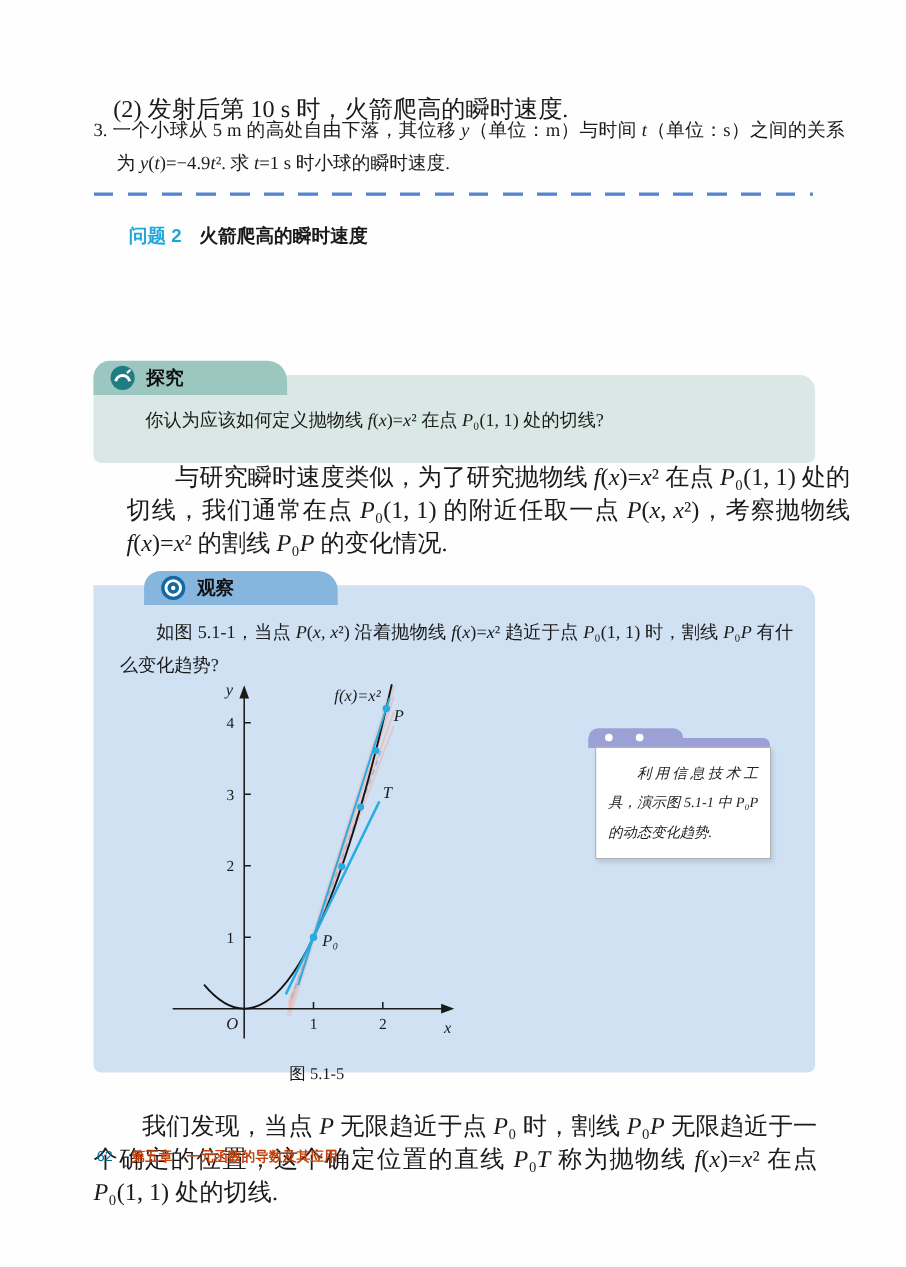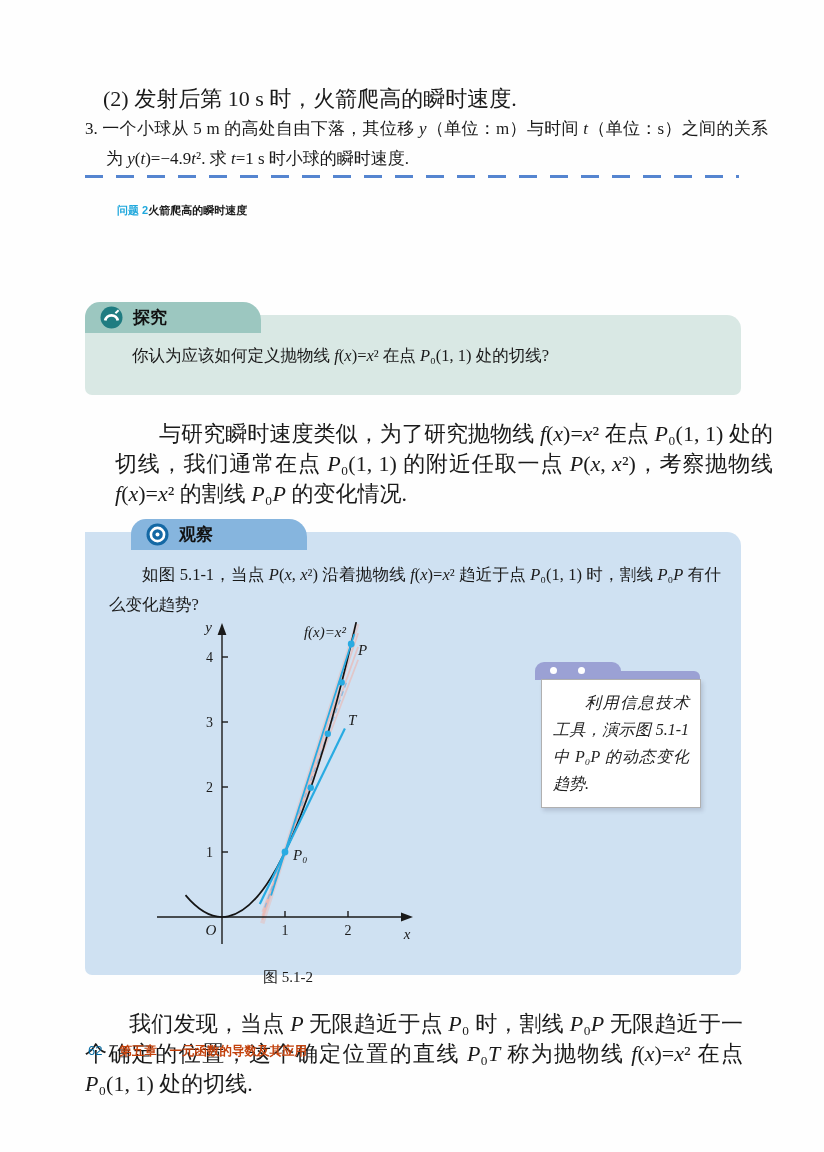--- a/index.html
+++ b/index.html
@@ -7,34 +7,34 @@
     position:relative;width:824px;height:1152px;margin:0 auto;
     background:#fefefe;overflow:hidden;
     font-family:"Liberation Serif","DejaVu Serif",serif;
     color:var(--text,#1a1a1a);
   }
   i{font-family:"Liberation Serif","DejaVu Serif",serif;font-style:italic;}
   .para{position:absolute;font-size:22px;line-height:30px;text-align:justify;}
   .indent2{text-indent:2em;}
   
   .ex2{left:103px;top:84px;width:645px;}
-  .ex3{left:85px;top:114px;width:662px;padding-left:21px;text-indent:-21px;text-align:justify;position:absolute;font-size:17px;line-height:30px;}
+  .ex3{left:85px;top:104px;width:662px;padding-left:21px;text-indent:-21px;text-align:justify;position:absolute;font-size:17px;line-height:30px;}
   
   .divider{position:absolute;left:85px;top:175px;width:654px;height:3px;
     background:repeating-linear-gradient(90deg,var(--divider-blue,#5585d0) 0 18px,transparent 18px 31px);}
   
-  .prob{position:absolute;left:117px;top:203px;display:flex;
-    font-family:"Liberation Sans","DejaVu Sans",sans-serif;font-weight:bold;font-size:11px;}
+  .prob{position:absolute;left:117px;top:203px;display:flex;gap:16px;
+    font-family:"Liberation Sans","DejaVu Sans",sans-serif;font-weight:bold;font-size:17px;}
   .prob .lbl{color:var(--accent-cyan,#1ea7dc);}
   .p-intro{left:85px;top:232px;width:658px;}
   .p-secant{left:85px;top:419px;width:658px;margin-left:30px;}
   .p-concl{left:85px;top:1009px;width:658px;}
   
   .panel{position:absolute;left:85px;width:656px;}
-  .panel-explore{top:302px;}
+  .panel-explore{top:328px;}
   .panel-observe{top:519px;}
   .tab{position:relative;z-index:2;width:176px;height:31px;display:flex;align-items:center;
     gap:10px;padding-left:15px;box-sizing:border-box;border-radius:15px 18px 0 0;}
   .panel-explore .tab{background:var(--explore-tab,#9cc7c0);}
   .panel-observe .tab{background:var(--observe-tab,#86b5de);margin-left:46px;}
   .tab .ttl{font-family:"Liberation Sans","DejaVu Sans",sans-serif;font-weight:bold;font-size:17px;color:#111;}
   .pbody{position:relative;z-index:1;margin-top:-18px;border-radius:0 14px 7px 7px;box-sizing:border-box;}
   .panel-explore .pbody{background:var(--explore-body,#d9e8e4);height:80px;
     padding:30px 20px 0 24px;font-size:16.5px;text-indent:1.4em;text-align:justify;}
   .panel-observe .pbody{background:var(--observe-body,#cfe1f2);height:443px;
@@ -50,21 +50,21 @@
   
   .card{position:absolute;left:423px;top:130px;width:194px;height:140px;text-indent:0;}
   .card .cardtab{position:absolute;left:27px;top:0;width:86px;height:18px;
     background:var(--note-tab,#9ba1d4);border-radius:9px 9px 0 0;}
   .card .cardbar{position:absolute;left:27px;top:9px;width:165px;height:9px;
     background:var(--note-tab,#9ba1d4);border-radius:0 6px 0 0;}
   .card .dot{position:absolute;top:5px;width:7px;height:7px;border-radius:50%;background:#fff;}
   .card .d1{left:15px;} .card .d2{left:43px;}
   .card .cardbody{position:absolute;left:33px;top:17px;width:160px;box-sizing:border-box;
     background:#fff;border:1px solid #b0b0b0;box-shadow:2px 3px 4px rgba(60,60,90,.18);
-    padding:9px 11px 10px 11px;font-size:16px;line-height:27px;font-style:italic;
+    padding:9px 11px 10px 11px;font-size:13px;line-height:27px;font-style:italic;
     text-indent:2em;text-align:justify;color:#222;}
   
   .footer{position:absolute;left:88px;top:1043px;display:flex;align-items:baseline;gap:17px;}
   .footer .pno{font-family:"Liberation Sans","DejaVu Sans",sans-serif;font-size:13px;color:#0369a1;text-align:right;}
   .footer .chap{font-family:"Liberation Sans","DejaVu Sans",sans-serif;font-weight:bold;font-size:12.5px;color:#c2410c;}
   .icn{flex:0 0 auto;}
 </style>
 </head>
 <body>
 
@@ -158,21 +158,21 @@
           <g>
             <text class="ticklbl" x="143" y="323" text-anchor="middle">1</text>
             <text class="ticklbl" x="206" y="323" text-anchor="middle">2</text>
             <text class="ticklbl" x="71" y="245" text-anchor="end">1</text>
             <text class="ticklbl" x="71" y="180" text-anchor="end">2</text>
             <text class="ticklbl" x="71" y="115" text-anchor="end">3</text>
             <text class="ticklbl" x="71" y="50" text-anchor="end">4</text>
           </g>
         </svg>
       </div>
-      <div class="figcaption">图 5.1-2</div>
+      <div class="figcaption">图 5.1-5</div>
 
       <div class="card">
         <div class="cardbar"></div>
         <div class="cardtab">
           <span class="dot d1"></span>
           <span class="dot d2"></span>
         </div>
         <div class="cardbody">利用信息技术工具，演示图 5.1-1 中 <i>P</i>₀<i>P</i> 的动态变化趋势.</div>
       </div>
     </div>

